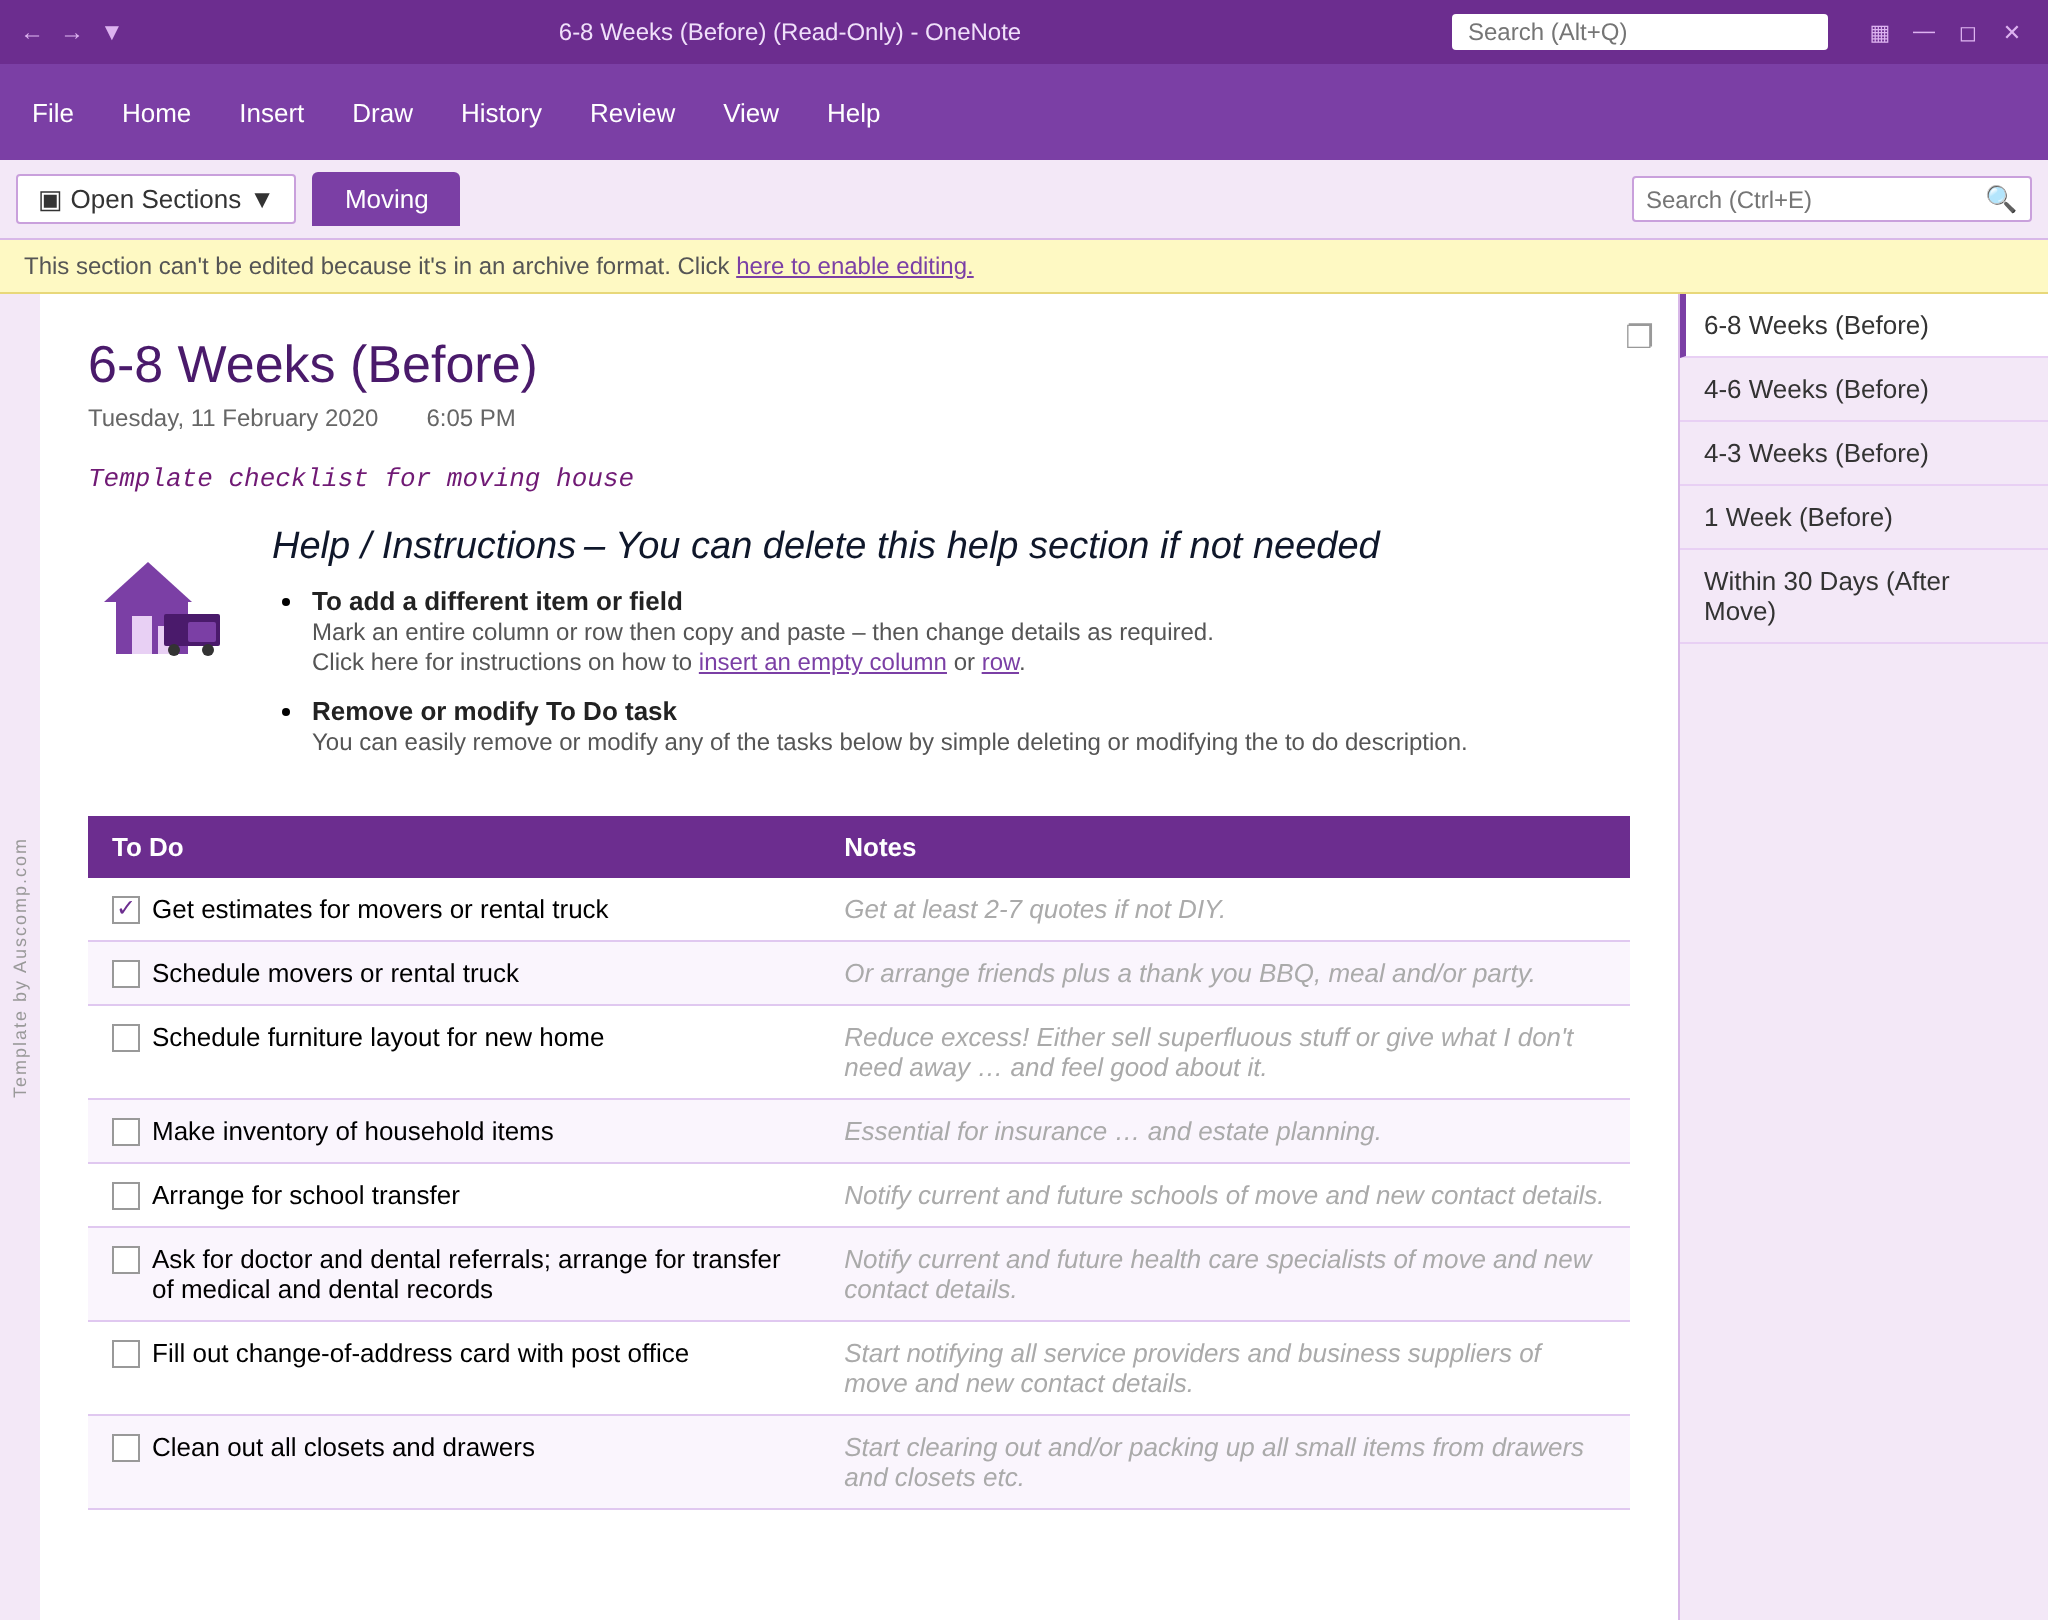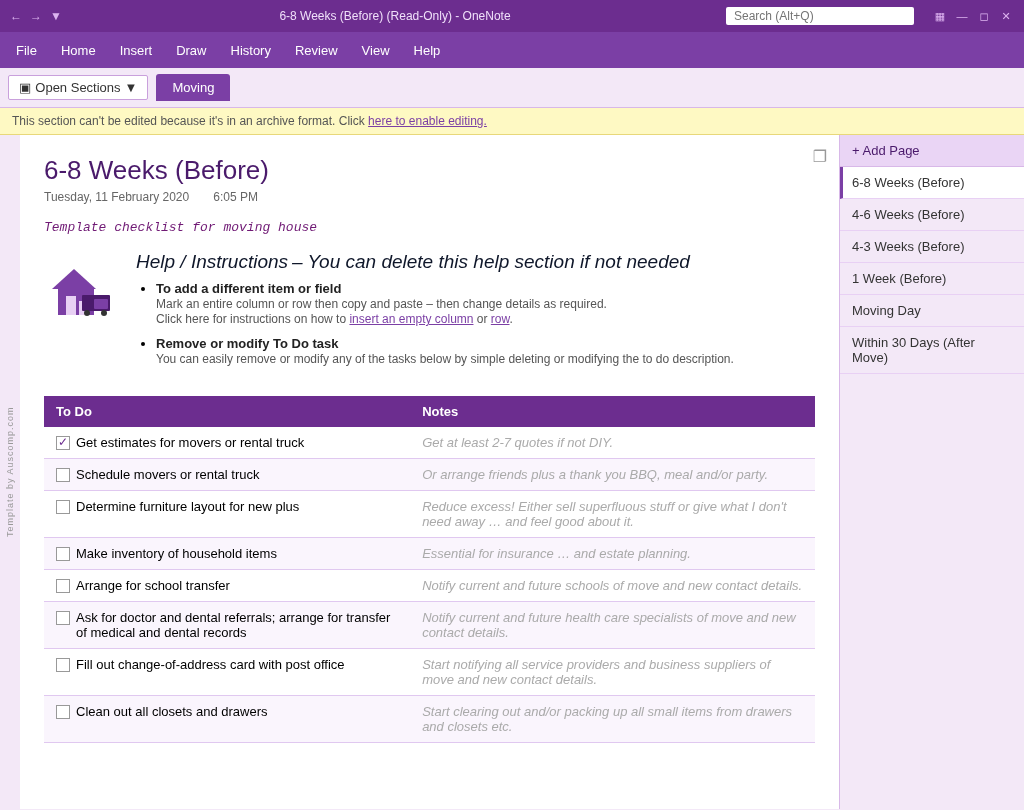--- a/index.html
+++ b/index.html
@@ -28,21 +28,21 @@
       color: #666;
     }
     .title-bar-wincontrols { display: flex; gap: 2px; margin-left: 8px; }
     .title-bar-wincontrols span { width: 20px; height: 20px; display: flex; align-items: center; justify-content: center; font-size: 11px; color: #ddb3f0; cursor: pointer; }
 
     
     .menu-bar {
       background: #7b3fa5;
       display: flex;
       align-items: center;
-      height: 36px;
+      height: 48px;
       padding: 0 4px;
     }
     .menu-item {
       color: white;
       padding: 6px 12px;
       font-size: 13px;
       cursor: pointer;
       border-radius: 2px;
     }
 
@@ -319,20 +319,24 @@
   <div class="menu-item">Help</div>
 </div>
 
 <div class="toolbar">
   <div class="open-sections-btn">
     <span>▣</span>
     <span>Open Sections</span>
     <span>▼</span>
   </div>
   <div class="moving-tab">Moving</div>
+  <div class="toolbar-search">
+    <input type="text" placeholder="Search (Ctrl+E)" style="">
+    <span>🔍</span>
+  </div>
 </div>
 
 <div class="archive-notice">
   <span>This section can't be edited because it's in an archive format. Click </span><a>here to enable editing.</a>
 </div>
 
 <div class="main-layout">
 
   <div class="watermark-strip">
     <span>Template by Auscomp.com</span>
@@ -409,21 +413,21 @@
     <div class="checkbox"></div>
     <span>Schedule movers or rental truck</span>
   </div>
             </td>
             <td class="notes-cell">Or arrange friends plus a thank you BBQ, meal and/or party.</td>
           </tr>
           <tr>
             <td>
               <div class="check-cell">
     <div class="checkbox"></div>
-    <span>Determine furniture layout for new plus</span>
+    <span>Schedule furniture layout for new home</span>
   </div>
             </td>
             <td class="notes-cell">Reduce excess! Either sell superfluous stuff or give what I don't need away … and feel good about it.</td>
           </tr>
           <tr>
             <td>
               <div class="check-cell">
     <div class="checkbox"></div>
     <span>Make inventory of household items</span>
   </div>
@@ -464,24 +468,22 @@
     <span>Clean out all closets and drawers</span>
   </div>
             </td>
             <td class="notes-cell">Start clearing out and/or packing up all small items from drawers and closets etc.</td>
           </tr>
         </tbody>
     </table>
   </div>
 
   <div class="right-panel">
-    <div class="add-page-btn">+ Add Page</div>
     <div id="pages-list">
         <div class="page-item active">6-8 Weeks (Before)</div>
         <div class="page-item">4-6 Weeks (Before)</div>
         <div class="page-item">4-3 Weeks (Before)</div>
         <div class="page-item">1 Week (Before)</div>
-        <div class="page-item">Moving Day</div>
         <div class="page-item">Within 30 Days (After Move)</div>
       </div>
   </div>
 
 </div>
 
 </body></html>

